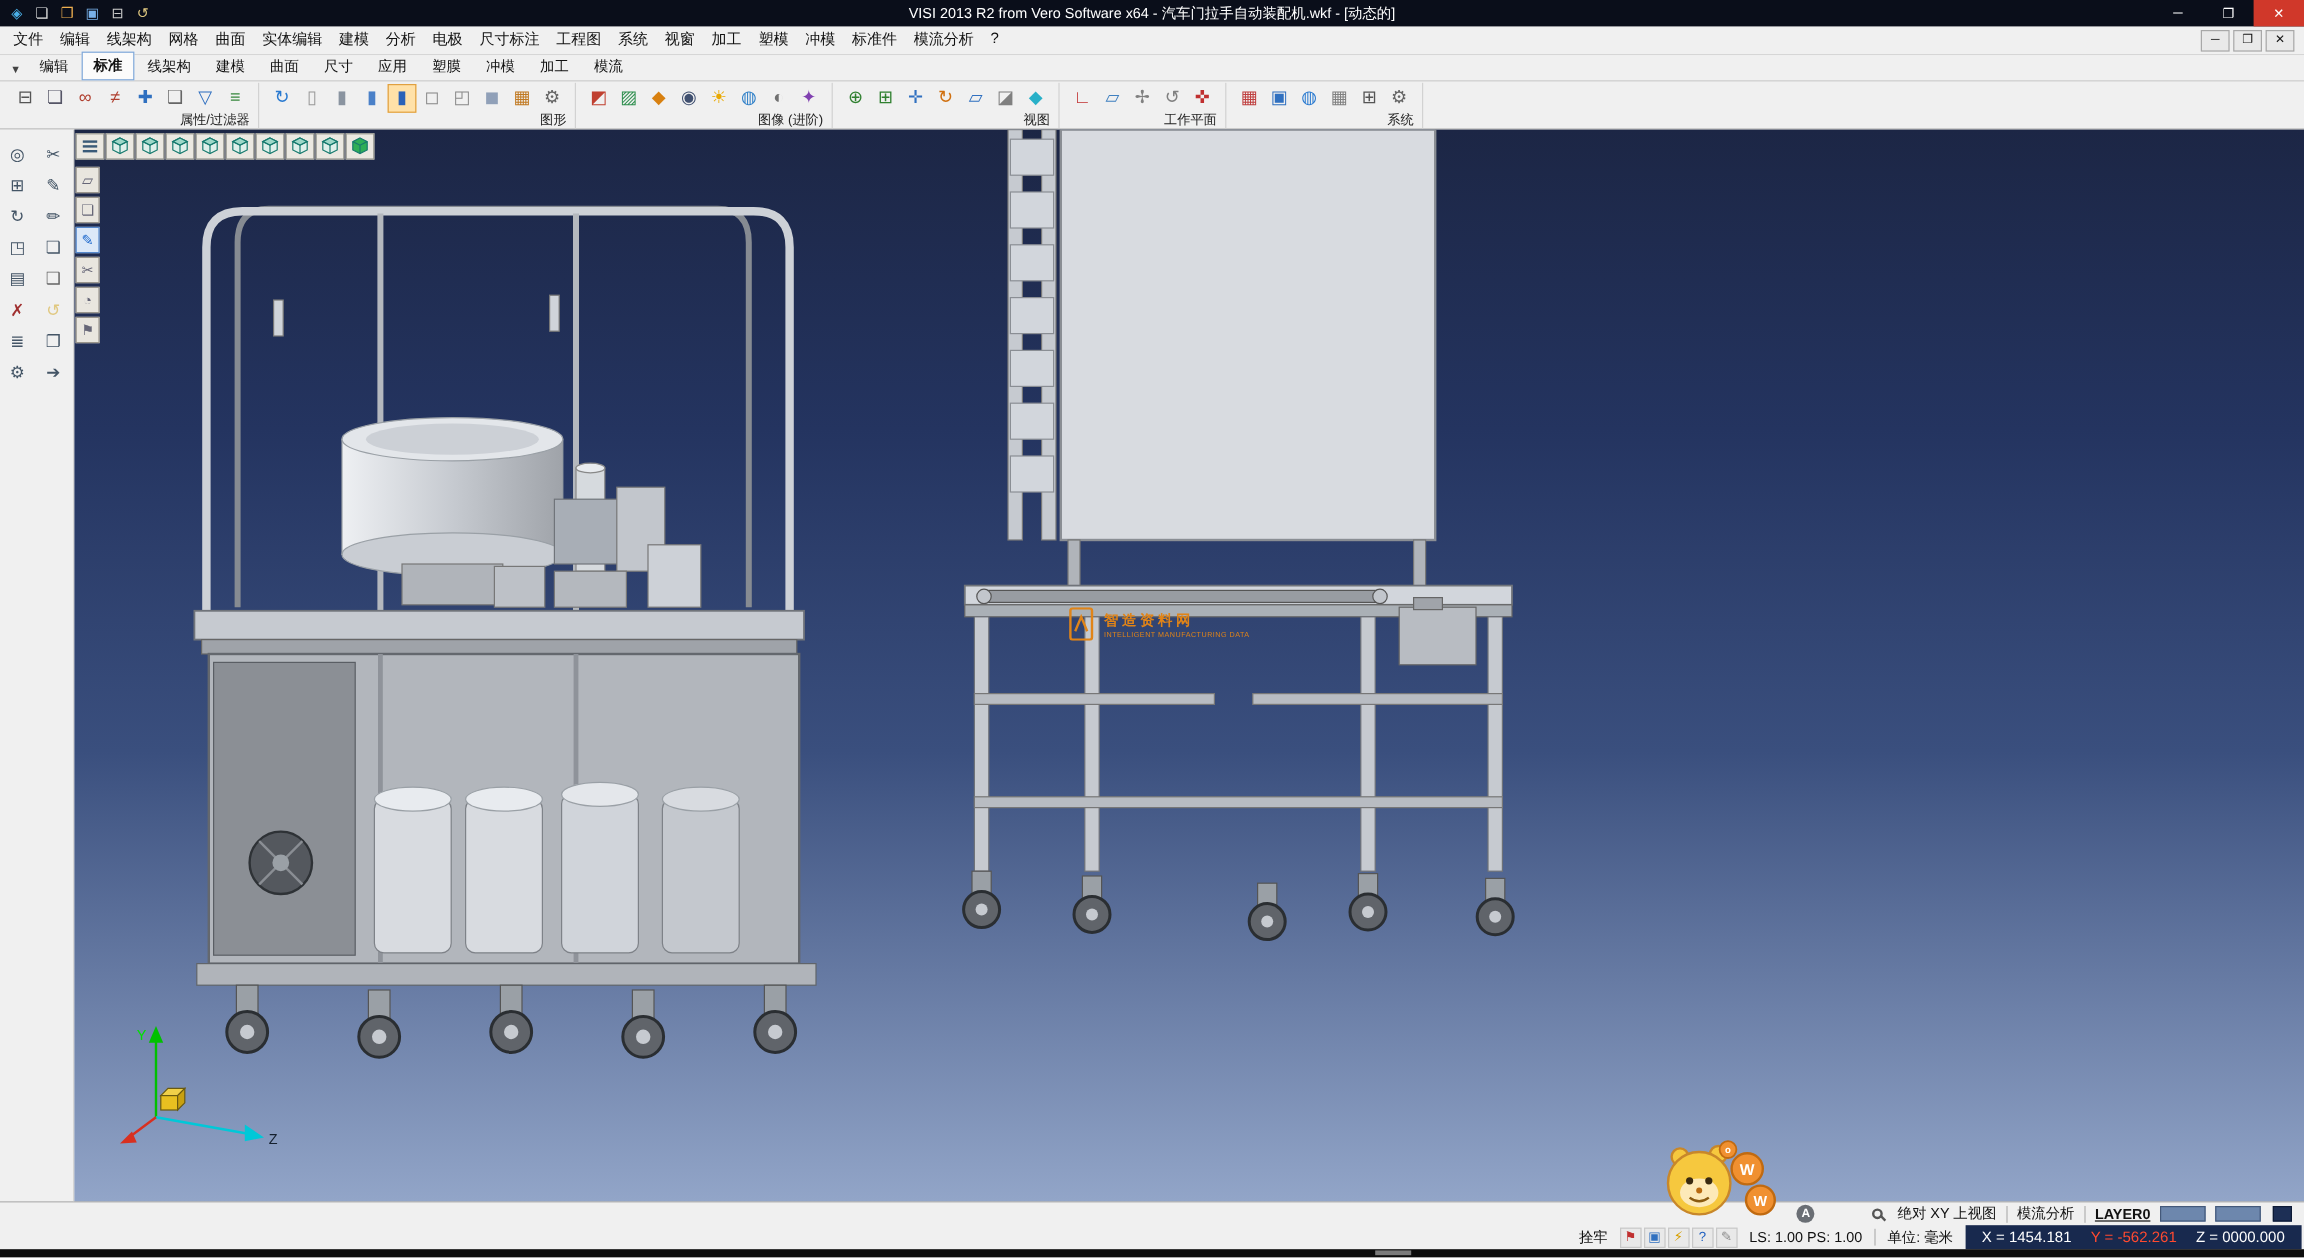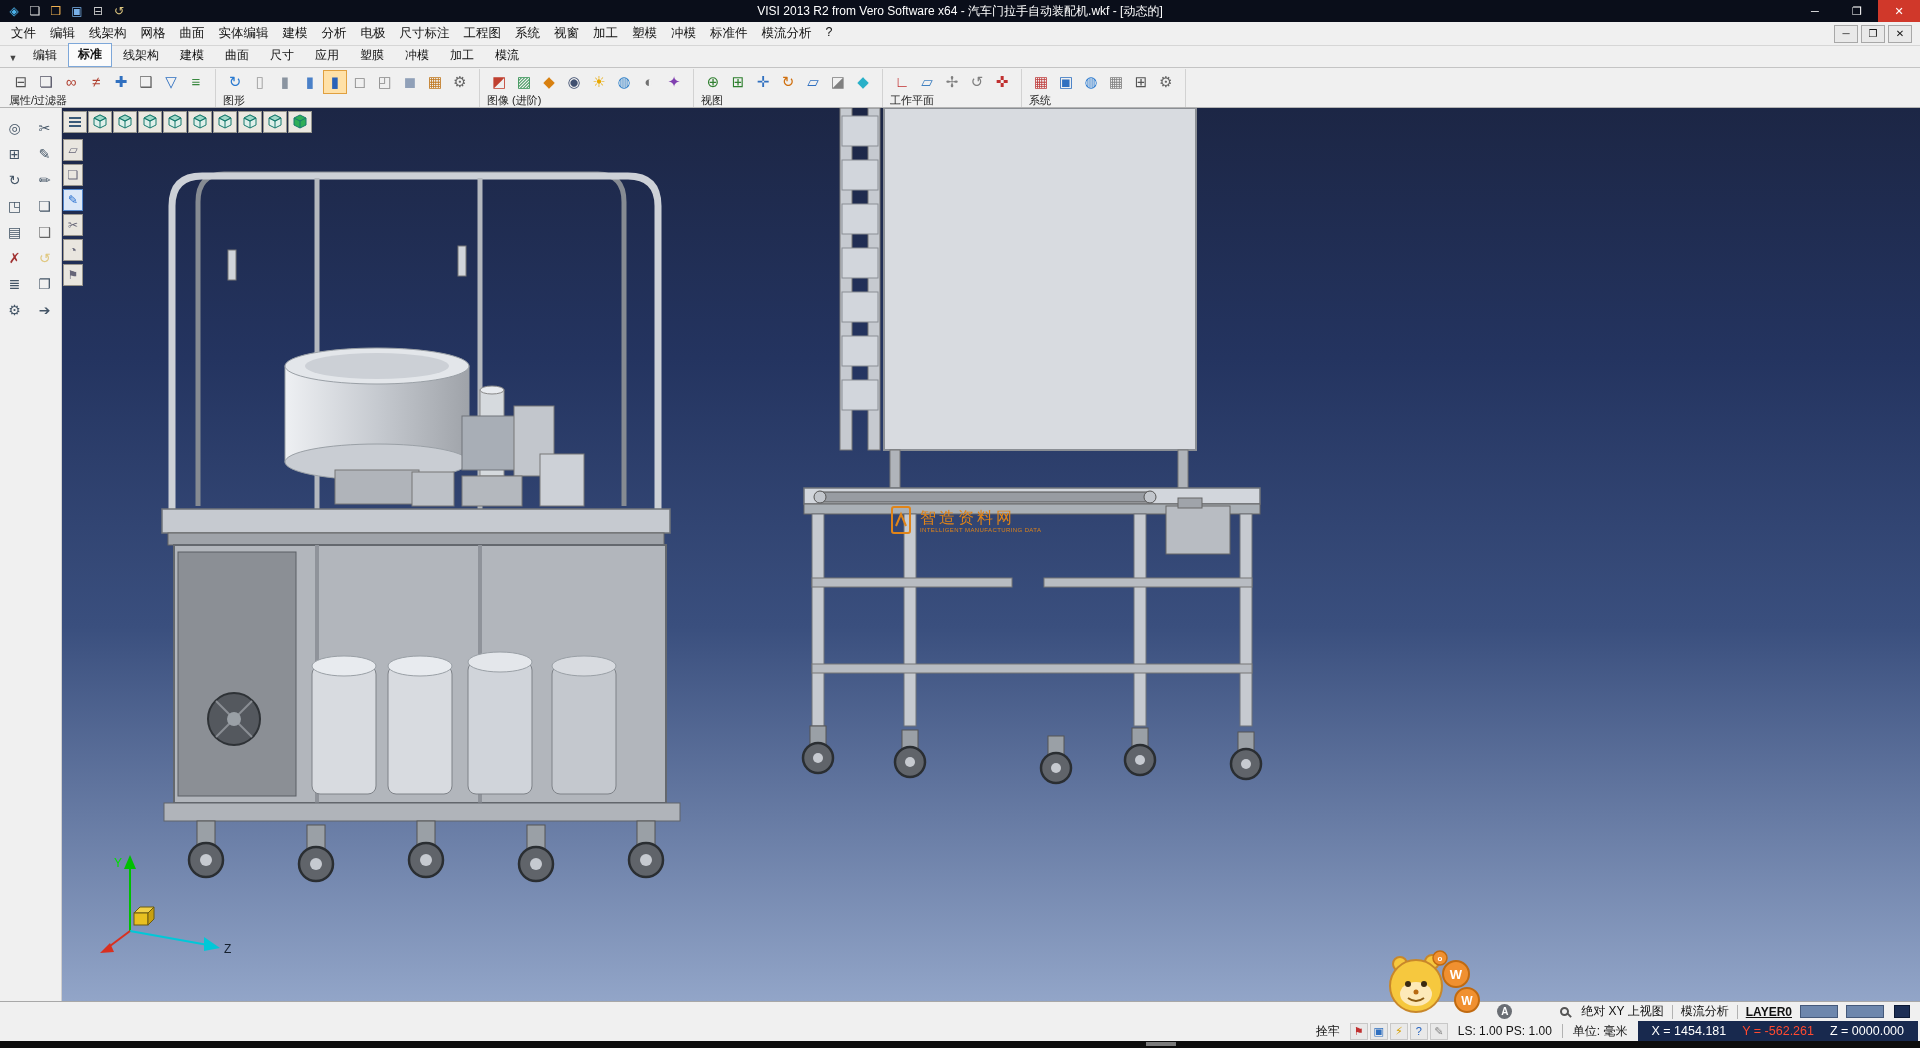--- a/index.html
+++ b/index.html
@@ -34,39 +34,39 @@
   .tab-drop{width:18px; height:18px; font-size:9px; color:#444; display:flex; align-items:center; justify-content:center;}
   .tab{padding:2px 9px 3px; font-size:12px; border:1px solid transparent; border-bottom:none;}
   .tab.active{background:#fbfbfb; border:1px solid var(--tab-border); font-weight:bold;}
 
   
   .ribbon{height:40px; background:var(--chrome-bg); display:flex; border-bottom:1px solid #b4b4b4; padding:1px 2px 0 2px;}
   .ribbon-group{display:flex; flex-direction:column; padding:0 7px; border-right:1px solid #d2d2d2;}
   .ribbon-icons{display:flex; gap:1px; align-items:center; height:26px;}
   .ribbon-btn{width:24px; height:24px; display:flex; align-items:center; justify-content:center; font-size:15px;}
   .ribbon-btn[data-name="cylinder-active-icon"]{background:#ffe1a8; border:1px solid #e0a040;}
-  .ribbon-label{text-align:left; font-size:11px; color:#222; height:13px; line-height:12px; white-space:nowrap;}
+  .ribbon-label{text-align:right; font-size:11px; color:#222; height:13px; line-height:12px; white-space:nowrap;}
 
   
   .main{display:flex; height:893px;}
   .left-toolbar{width:62px; background:var(--chrome-bg); display:grid; grid-template-columns:repeat(2,26px); gap:2px 4px; justify-content:center; align-content:start; padding-top:8px; border-right:1px solid #cfcfcf;}
   .lt-btn{width:24px; height:24px; display:flex; align-items:center; justify-content:center; font-size:14px;}
 
   .viewport{flex:1; position:relative; overflow:hidden;
     background:linear-gradient(180deg,var(--vp-top) 0%, #243460 28%, var(--vp-mid) 58%, var(--vp-bottom) 100%);}
   .view-toolbar{position:absolute; top:3px; left:1px; display:flex; gap:1px; z-index:10;}
   .vt-btn{width:24px; height:22px; background:#ebe8e1; border:1px solid #97978f; display:flex; align-items:center; justify-content:center; padding:0;}
   .mini-toolbar{position:absolute; top:31px; left:1px; display:flex; flex-direction:column; gap:3px; z-index:10;}
   .mini-btn{width:20px; height:22px; background:#e9e6df; border:1px solid #99958c; font-size:12px; display:flex; align-items:center; justify-content:center;}
   .mini-btn.active{background:#dce8f8; border-color:#5588cc;}
 
   .model-svg{position:absolute; inset:0; width:100%; height:100%;}
 
   .watermark{position:absolute; left:827px; top:398px; display:flex; gap:7px; align-items:center; z-index:5;}
-  .wm-title{color:var(--orange); font-size:16px; font-weight:normal; letter-spacing:3px; line-height:19px;}
+  .wm-title{color:var(--orange); font-size:12px; font-weight:bold; letter-spacing:3px; line-height:19px;}
   .wm-sub{color:var(--orange); font-size:6px; letter-spacing:0.4px;}
 
   .axes-widget{position:absolute; left:28px; bottom:40px; z-index:5;}
 
   .mascot{position:absolute; left:1388px; top:948px; z-index:60;}
 
   
   .status1{height:20px; background:var(--chrome-bg); border-top:1px solid #a8a8a8; display:flex; align-items:center; justify-content:flex-end; gap:8px; padding-right:10px; font-size:12px;}
   .badge-a{width:15px; height:15px; border-radius:50%; background:#6a6e74; color:#fff; font-size:10px; font-weight:bold; display:flex; align-items:center; justify-content:center; margin-right:40px;}
   .mag{width:9px; height:9px; border:2px solid #555; border-radius:50%; position:relative; margin-right:4px;}

